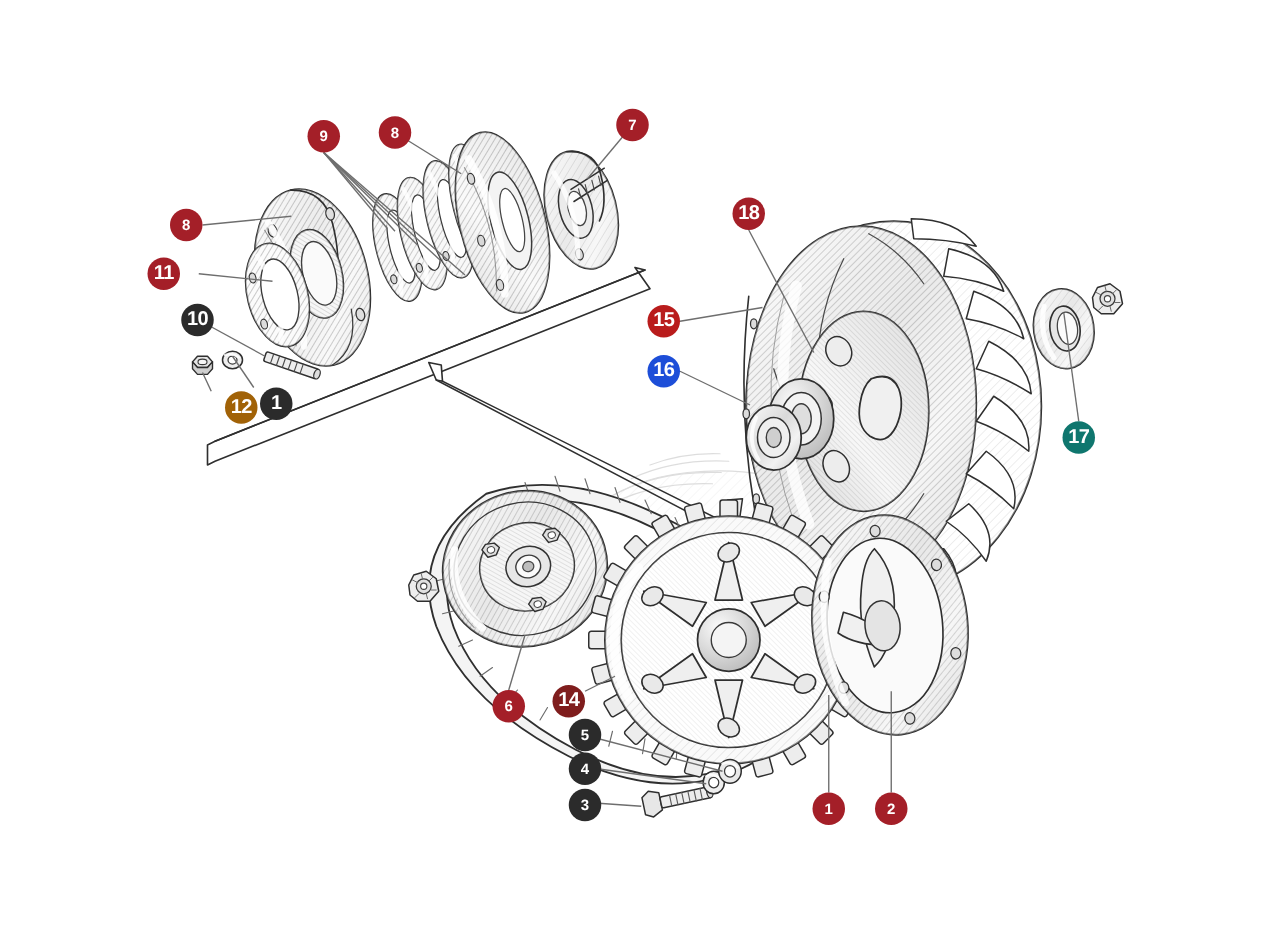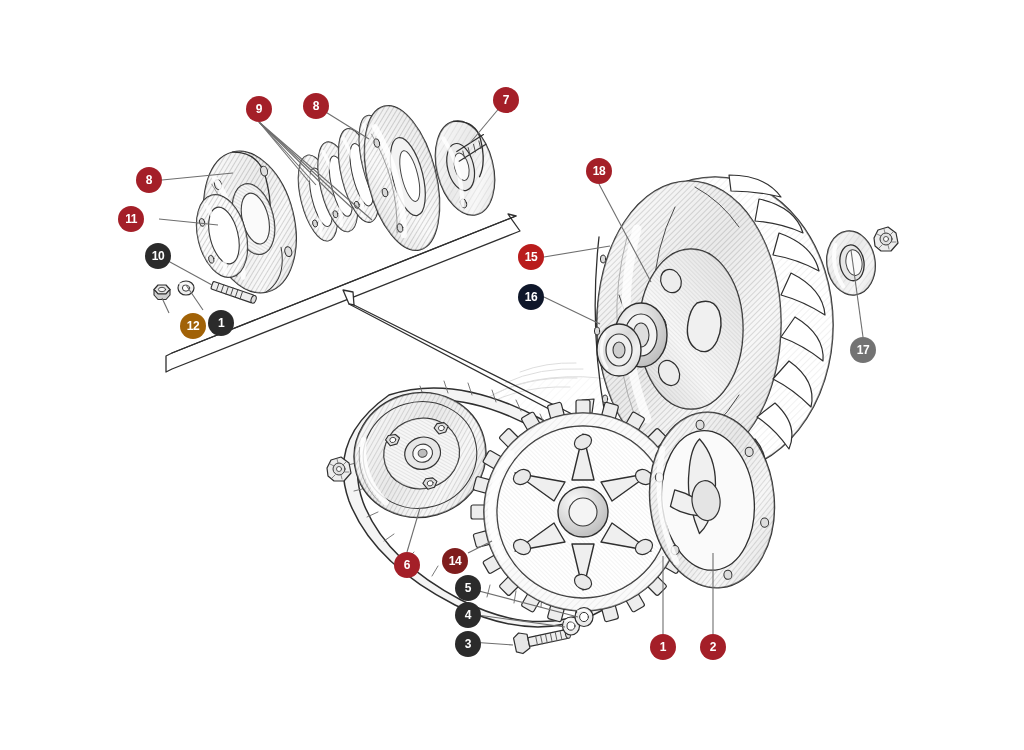--- a/index.html
+++ b/index.html
@@ -57,21 +57,21 @@
     font-weight:700;
     font-size:12px;
     line-height:26px;
     text-align:center;
     z-index:60;
     box-sizing:border-box;
     user-select:none;
   }
   .badge.red{ background:#a41f28; }
   .badge.dark{ background:#2b2b2b;margin-left:12px; }
-  .badge.two-digit{ font-size:12px; letter-spacing:-0.5px;text-align:center; }
+  .badge.two-digit{ font-size:16px; letter-spacing:-0.5px;text-align:center; }
 </style>
 </head>
 <body>
 
 <div id="page" style="width: 1024px; height: 750px; background: rgb(255, 255, 255);">
 
   <svg id="art" viewBox="0 0 1024 750">
     <defs>
 
       <pattern id="hatch" width="4" height="4" patternUnits="userSpaceOnUse" patternTransform="rotate(45)">
@@ -559,18 +559,18 @@
       <div class="badge red" style="left: 493px; top: 87px; background: rgb(164, 31, 40);">7</div>
       <div class="badge red" style="left: 303px; top: 93px; background: rgb(164, 31, 40);">8</div>
       <div class="badge red" style="left: 136px; top: 167px; background: rgb(164, 31, 40);">8</div>
       <div class="badge red" style="left: 246px; top: 96px; background: rgb(164, 31, 40);">9</div>
       <div class="badge dark two-digit" style="left: 133px; top: 243px; background: rgb(43, 43, 43);">10</div>
       <div class="badge red two-digit" style="left: 118px; top: 206px; background: rgb(164, 31, 40);">11</div>
       <div class="badge dark two-digit" style="left: 168px; top: 313px; background: #a16207;">12</div>
       <div class="badge dark two-digit" style="left: 196px; top: 310px; background: rgb(43, 43, 43);">1</div>
       <div class="badge red two-digit" style="left: 442px; top: 548px; background: #7f1d1d;">14</div>
       <div class="badge red two-digit" style="left: 518px; top: 244px; background: #b91c1c;">15</div>
-      <div class="badge red two-digit" style="left: 518px; top: 284px; background: #0f172a;">16</div>
-      <div class="badge red two-digit" style="left: 850px; top: 337px; background: #737373;">17</div>
+      <div class="badge red two-digit" style="left: 518px; top: 284px; background: #1d4ed8;">16</div>
+      <div class="badge red two-digit" style="left: 850px; top: 337px; background: #0f766e;">17</div>
       <div class="badge red two-digit" style="left: 586px; top: 158px; background: rgb(164, 31, 40);">18</div>
     </div>
 
 </div>
 
 </body></html>

